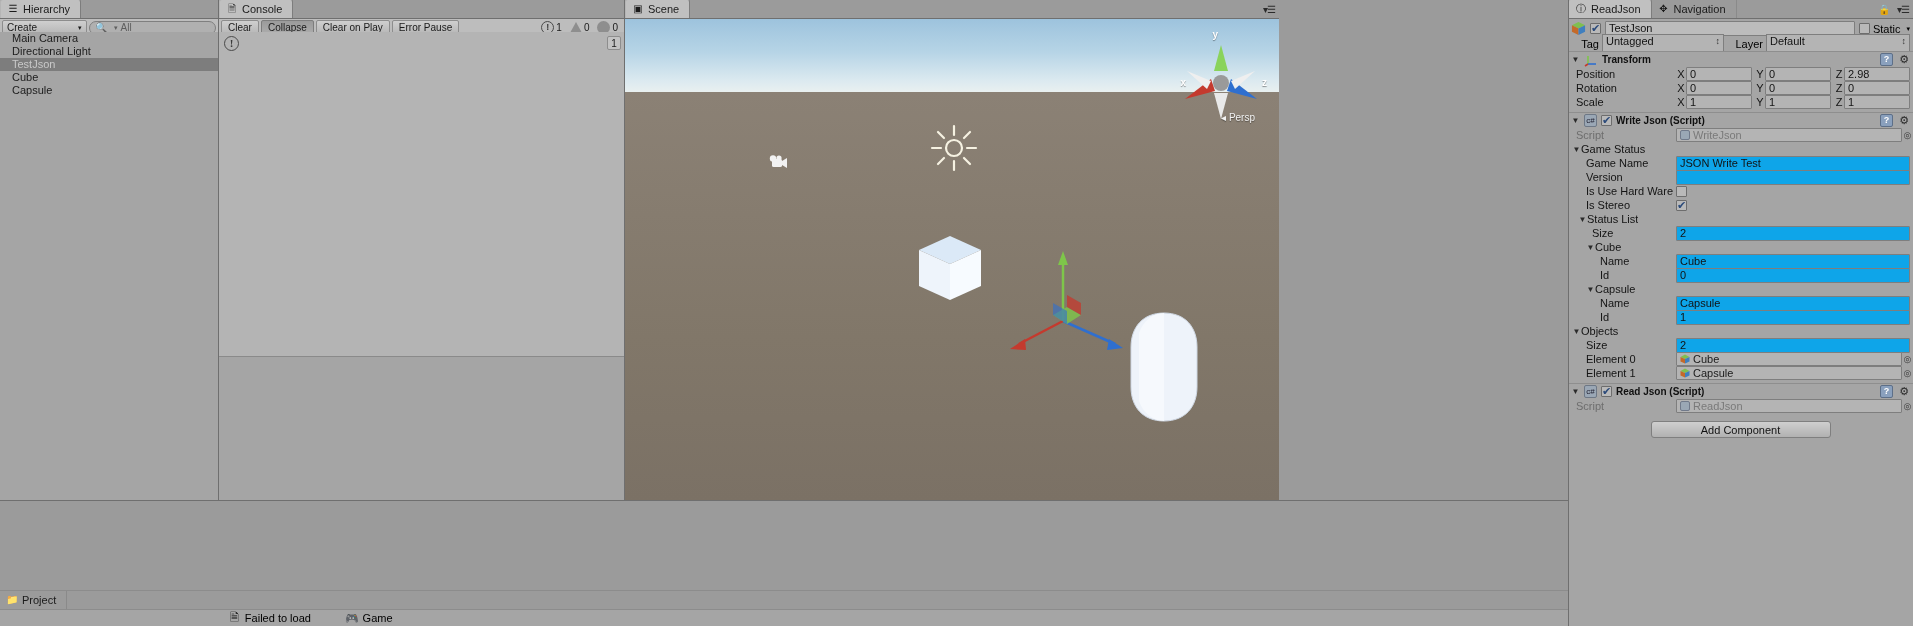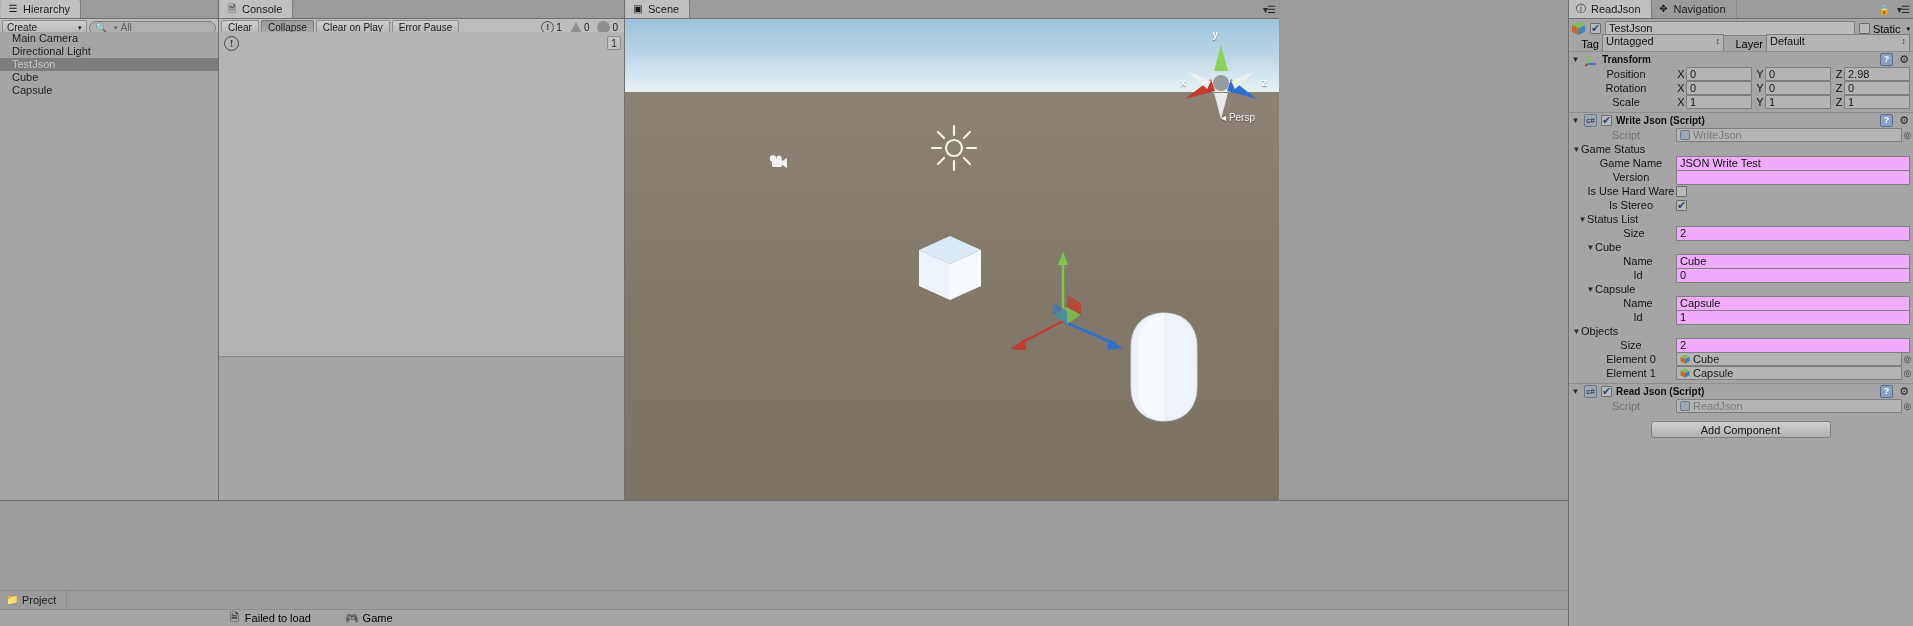--- a/index.html
+++ b/index.html
@@ -135,42 +135,42 @@
   .cam-gizmo { position:absolute; color:#f2f2f2; font-size:16px; }
 
   
   #inspector { right: 0; top: 0; width: 345px; height: 626px; background: #a5a5a5; }
   .insp-body { position:absolute; top:19px; left:0; right:0; bottom:0; overflow:hidden; background:#a5a5a5; }
   .name-row { display:flex; align-items:center; height:17px; padding: 2px 3px 0 3px; gap:4px; }
   .go-icon { width:15px;height:15px; position:relative; }
   .chk { width:11px; height:11px; background:#b9b9b9; border:1px solid #6d6d6d; border-radius:1px; position:relative; flex:0 0 auto;}
   .chk.on:after { content:"\2714"; position:absolute; left:0px; top:-2px; font-size:11px; color:#2b4a7a; }
   .txtfield {
-    height:15px; background:#f0abfc; border:1px solid #7e7e7e; border-radius:1px;
+    height:15px; background:#0ea5e9; border:1px solid #7e7e7e; border-radius:1px;
     font-size:11px; color:#121212; padding:0 3px; line-height:13px; overflow:hidden; white-space:nowrap;
   }
   .txtfield.bright { background:#bcbcbc; }
   .static-wrap { display:flex; align-items:center; gap:3px; font-size:11px; white-space:nowrap; }
   .tag-row { display:flex; align-items:center; height:15px; gap:3px; padding: 2px 3px; font-size:11px; }
   .enumfield {
     height:20px; background:#b4b4b4; border:1px solid #7e7e7e; border-radius:0;
     font-size:11px; color:#121212; padding:0 3px; line-height:13px; position:relative; overflow:hidden; white-space:nowrap;
   }
   .enumfield:after { content:"\2195"; position:absolute; right:3px; top:0px; font-size:9px; color:#333; }
   .comp-header {
     display:flex; align-items:center; gap:4px; height:14px; padding-left:3px;
     background:#a5a5a5; border-top:1px solid #8e8e8e; position:relative;
   }
   .foldout { width:9px; font-size:8px; color:#2a2a2a; text-align:center; flex:0 0 auto; }
   .comp-title { font-size:10px; font-weight:bold; color:#101010; }
   .cs-icon { width:13px;height:13px; background:#9aa7b5; border:1px solid #6d7785; border-radius:2px; font-size:8px; color:#223; text-align:center; line-height:11px; }
   .help-ico { position:absolute; right:20px; width:13px;height:13px; background:#8aa0bd; border:1px solid #5d6f88; border-radius:2px; color:#fff; font-size:9px; text-align:center; line-height:11px; font-weight:bold;}
   .gear-ico { position:absolute; right:4px; font-size:11px; color:#2a2a2a; }
   .prow { display:flex; align-items:center; height:14px; font-size:11px; color:#141414; }
-  .plabel { color:#141414; white-space:nowrap; overflow:hidden;text-align:center; }
+  .plabel { color:#141414; white-space:nowrap; overflow:hidden; }
   .plabel.dim { color:#6e6e6e; }
   .vec3 { display:flex; align-items:center; gap:0; flex:1; }
   .vec-ax { width:10px; text-align:center; font-size:11px; color:#141414; }
   .vec-f { flex:1; height:14px; background:#b4b4b4; border:1px solid #7e7e7e; border-radius:1px; font-size:11px; padding:0 3px; line-height:12px; margin-right:3px; }
   .objfield {
     height:14px; background:#b4b4b4; border:1px solid #7e7e7e; border-radius:1px;
     font-size:11px; color:#1a1a1a; padding:0 3px; line-height:12px; display:flex; align-items:center; gap:3px;
   }
   .objfield.dim { color:#7a7a7a; }
   .mini-cube { width:10px;height:10px; flex:0 0 auto; }

